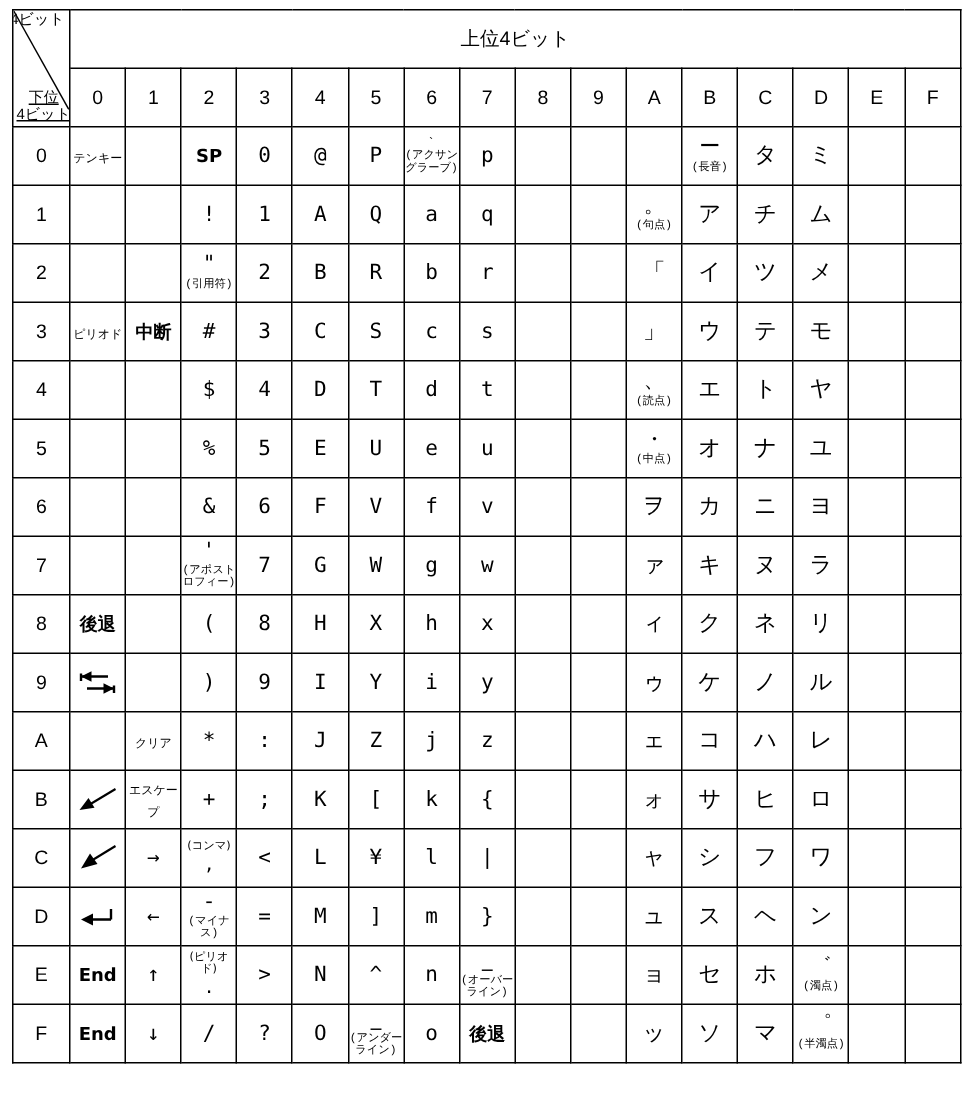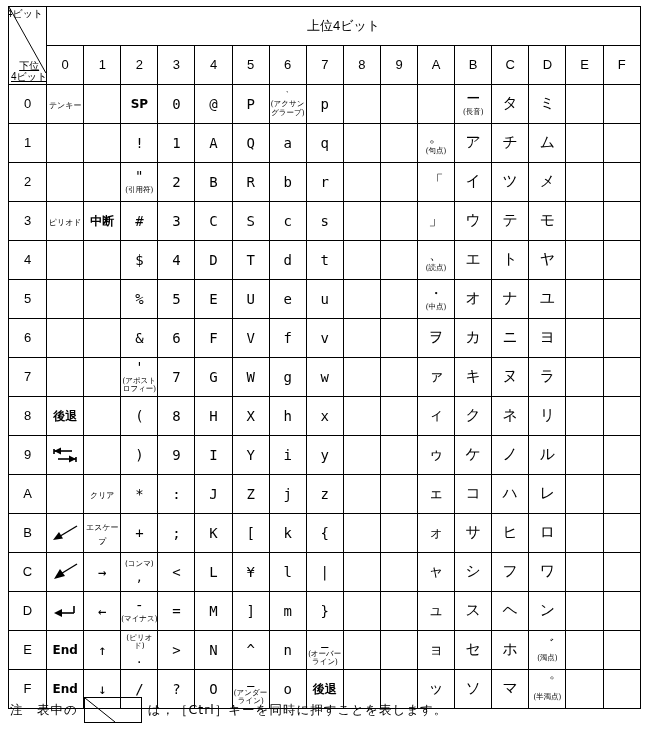--- a/index.html
+++ b/index.html
@@ -101,21 +101,21 @@
     height: 100%;
   }
   .stack .main {
     font-size: 14px;
     font-family: "DejaVu Sans", sans-serif;
     line-height: 1.1;
   }
   .stack .sub {
     font-size: 7.5px;
     line-height: 1.15;
-    font-family: Liberation Serif, serif;
+    font-family: Liberation Mono, monospace;
     margin-top: 1px;
   }
   .stack .subtop {
     font-size: 7.5px;
     line-height: 1.15;
     font-family: "DejaVu Sans", sans-serif;
     margin-bottom: 0px;
   }
   .note {
     position: absolute;
@@ -587,23 +587,14 @@
               <div class="sub">(半濁点)</div>
             </div>
           </td>
           <td></td>
           <td></td>
         </tr>
       </tbody>
 
   </table>
 
-  <div class="note">
-    <span class="txt1">注　表中の</span>
-    <span class="notebox">
-      <svg viewBox="0 0 56 24" preserveAspectRatio="none" style="width:56px;height:24px">
-        <line x1="0" y1="0" x2="30" y2="24" stroke="#000" stroke-width="1"></line>
-      </svg>
-    </span>
-    <span class="txt1">は，［Ctrl］キーを同時に押すことを表します。</span>
-  </div>
 
 </div>
 
 </body></html>

